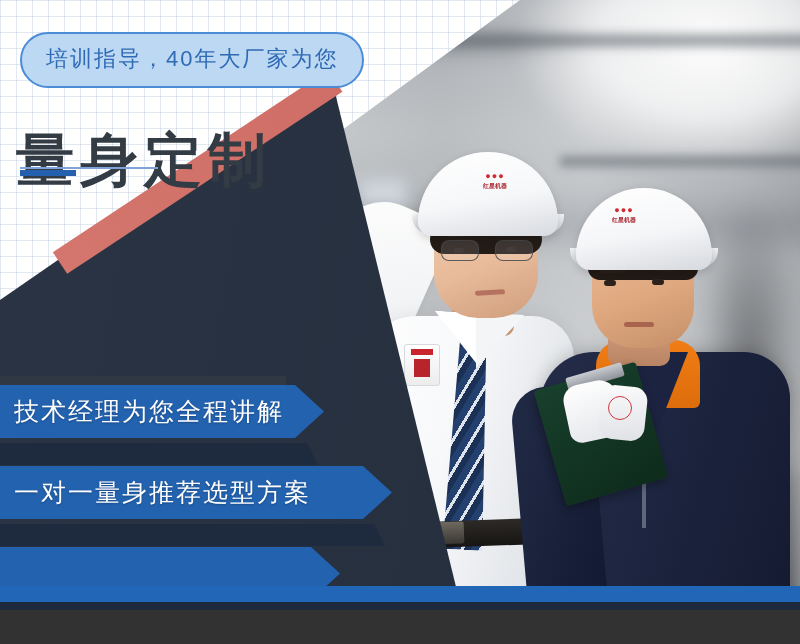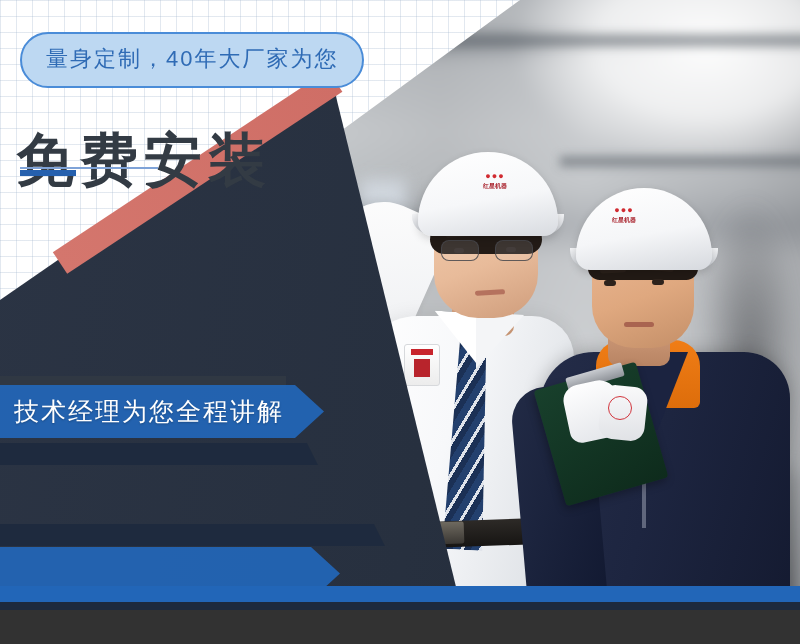--- a/index.html
+++ b/index.html
@@ -592,35 +592,39 @@
     </div>
 
     <div class="photo-vignette"></div>
   </div>
 
   <div class="grid-panel"></div>
 
   <div class="wedge-dark"></div>
   <div class="wedge-stripe"></div>
 
-  <div class="badge">量身定制，40年大厂家为您</div>
-
-  <h1 class="headline">免费安装</h1>
+  <div class="badge">培训指导，40年大厂家为您</div>
+
+  <h1 class="headline">量身定制</h1>
 
   <div class="rule-thin"></div>
   <div class="rule-thick"></div>
 
   <div class="top-dark-sliver"></div>
 
   <div class="bar bar-1">
     <div class="bar-fill"></div>
     <span class="bar-label">技术经理为您全程讲解</span>
   </div>
   <div class="bar-shadow bs-1"></div>
 
+  <div class="bar bar-2">
+    <div class="bar-fill"></div>
+    <span class="bar-label">一对一量身推荐选型方案</span>
+  </div>
   <div class="bar-shadow bs-2"></div>
 
   <div class="bar bar-3">
     <div class="bar-fill"></div>
   </div>
 
   <div class="bottom-blue"></div>
   <div class="bottom-navy"></div>
   <div class="bottom-dark"></div>
 

